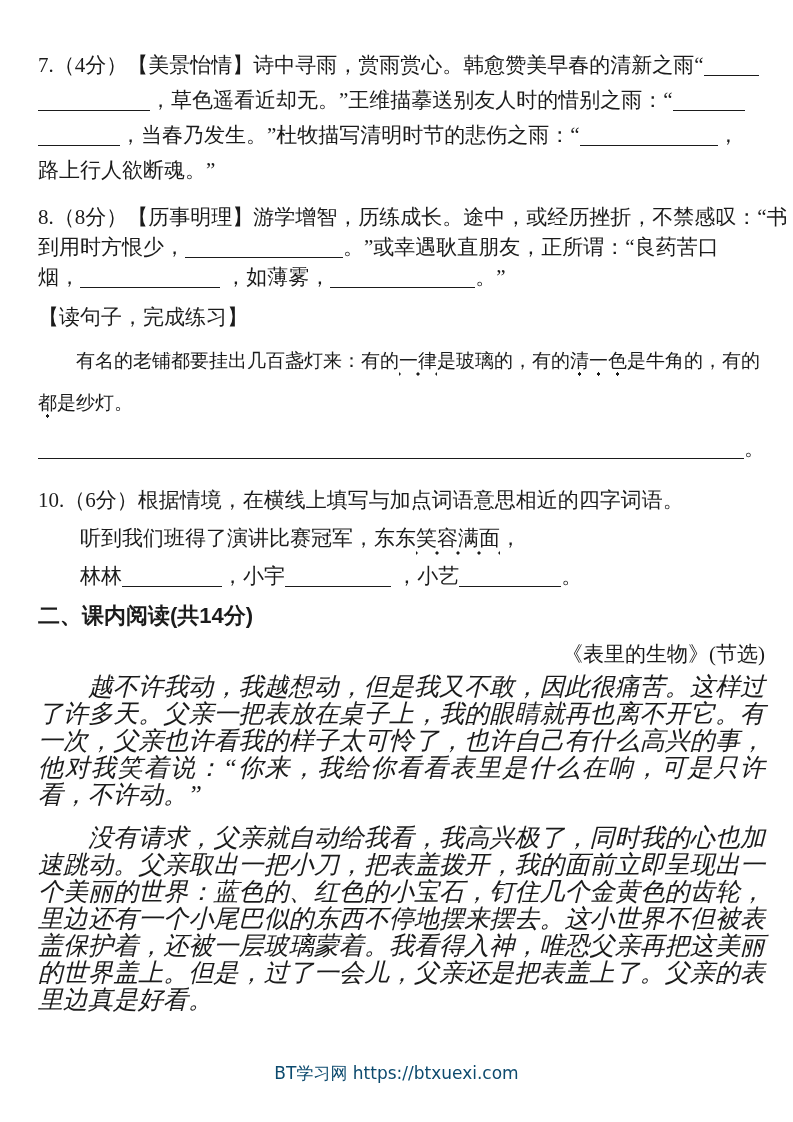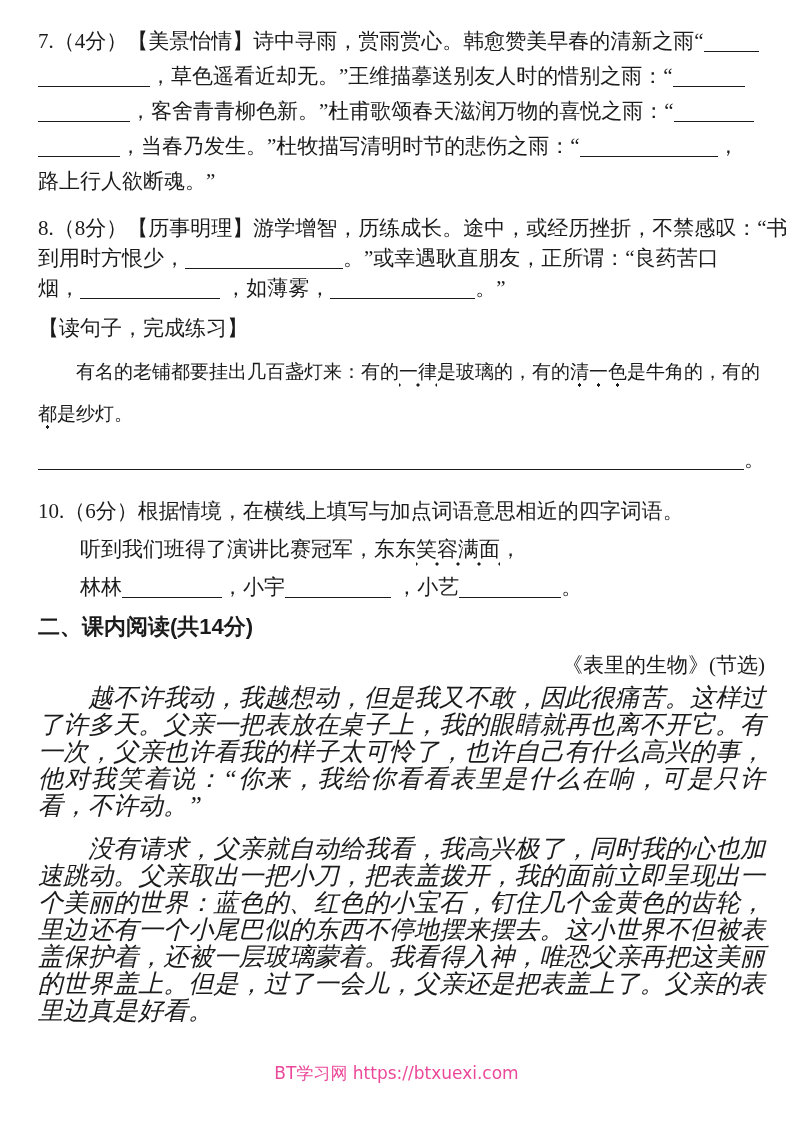--- a/index.html
+++ b/index.html
@@ -1,21 +1,21 @@
 <!DOCTYPE html>
 <html><head>
 <meta charset="utf-8">
 <style>
   html,body{margin:0;padding:0;}
   body{
     width:793px;height:1122px;background:#ffffff;color:#1b1b1b;
     font-family:"Liberation Serif","DejaVu Serif",serif;
     position:relative;overflow:hidden;
   }
-  .page{padding:24px 28px 0 38px;}
+  .page{padding:48px 28px 0 38px;}
   .line{white-space:pre;}
   .q7{font-size:21px;}
   .q7 .line{height:35px;line-height:35px;}
   .q8{margin-top:14px;font-size:21px;}
   .q8 .line{height:30px;line-height:30px;}
   .hdr{margin-top:10px;font-size:21px;height:30px;line-height:30px;}
   .sans{font-family:Liberation Sans, sans-serif;}
   .sentence{margin-top:8px;font-size:19px;}
   .sentence .line{height:42px;line-height:42px;}
   .q9{margin-top:5px;font-size:21px;}
@@ -35,31 +35,30 @@
     border-bottom:1.5px solid #1b1b1b;
   }
   .emph{
     background-image:radial-gradient(circle,#1b1b1b 1.5px,transparent 1.8px);
     background-size:1em 6px;background-repeat:repeat-x;
     background-position:center bottom;padding-bottom:6px;
   }
   .footer{
     position:absolute;left:0;right:0;top:1062px;text-align:center;
     font-family:"DejaVu Sans","Liberation Sans",sans-serif;
-    font-size:17px;color:#ec4899;
+    font-size:17px;color:#0c4a6e;
   }
 </style>
 </head>
 <body>
 
 <div class="page">
   <div class="q7">
       <div class="line">7.（4分）【美景怡情】诗中寻雨，赏雨赏心。韩愈赞美早春的清新之雨“<span class="bk" style="width: 55px;"></span></div>
       <div class="line"><span class="bk" style="width: 112px;"></span>，草色遥看近却无。”王维描摹送别友人时的惜别之雨：“<span class="bk" style="width: 72px;"></span></div>
-      <div class="line"><span class="bk" style="width: 92px;"></span>，客舍青青柳色新。”杜甫歌颂春天滋润万物的喜悦之雨：“<span class="bk" style="width: 80px;"></span></div>
       <div class="line"><span class="bk" style="width: 82px;"></span>，当春乃发生。”杜牧描写清明时节的悲伤之雨：“<span class="bk" style="width: 138px;"></span>，</div>
       <div class="line">路上行人欲断魂。”</div>
     </div>
   <div class="q8">
       <div class="line">8.（8分）<span class="sans">【历事明理】</span>游学增智，历练成长。途中，或经历挫折，不禁感叹：“书</div>
       <div class="line">到用时方恨少，<span class="bk" style="width: 158px;"></span>。”或幸遇耿直朋友，正所谓：“良药苦口</div>
       <div class="line">烟，<span class="bk" style="width: 140px;"></span> ，如薄雾，<span class="bk" style="width: 145px;"></span>。”</div>
     </div>
   <div class="hdr">
       <div class="line"><span class="sans">【读句子，完成练习】</span></div>

